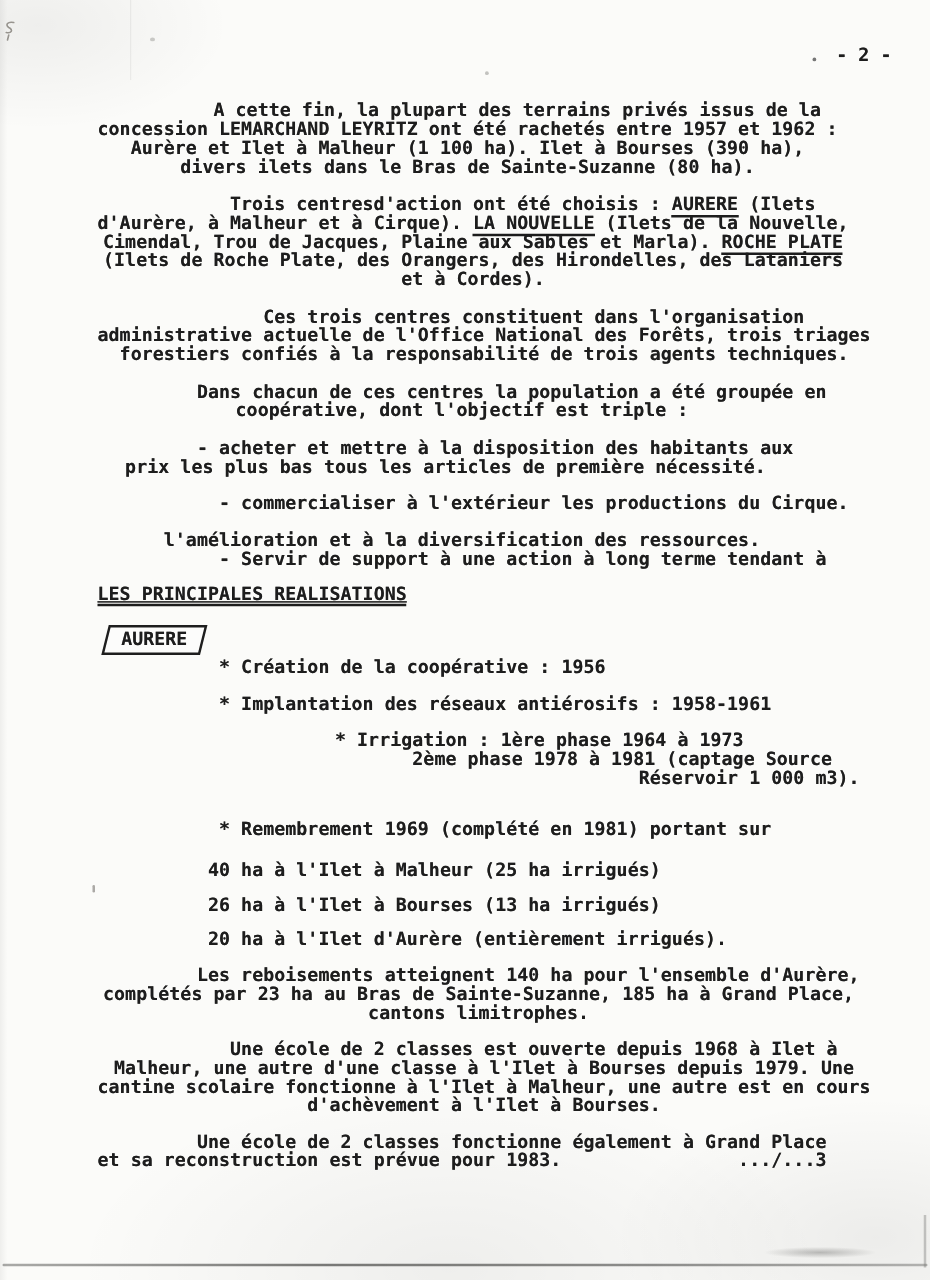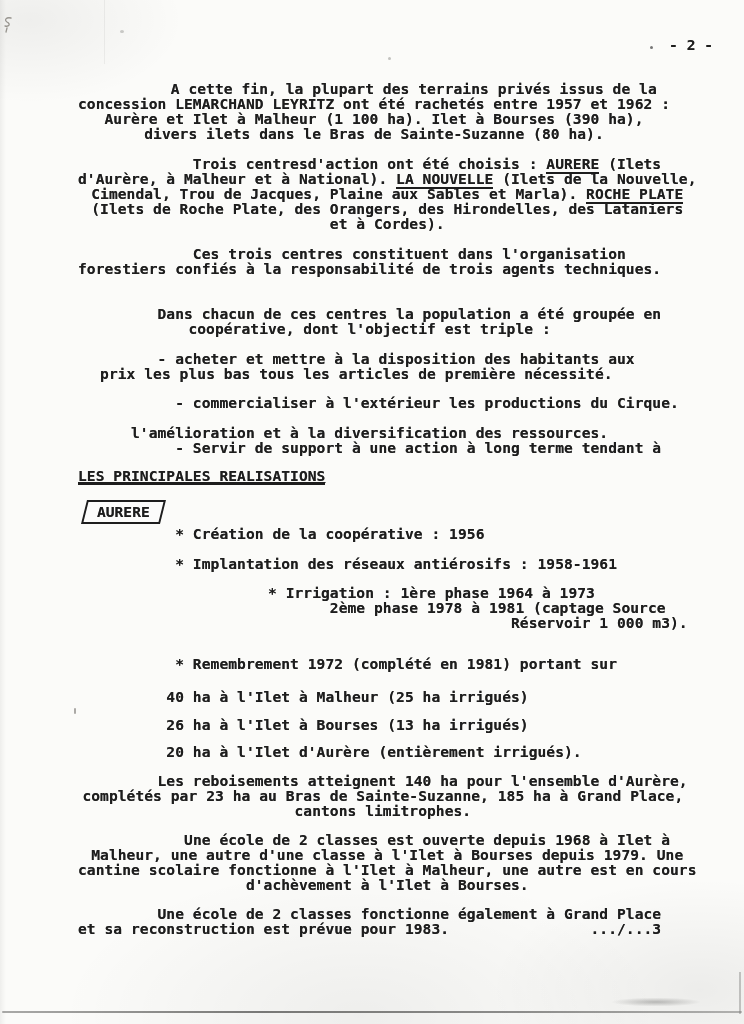--- a/index.html
+++ b/index.html
@@ -62,28 +62,29 @@
 
     <div class="blk" style="top:81px">
       <div class="line">         A cette fin, la plupart des terrains privés issus de la</div>
       <div class="line">concession LEMARCHAND LEYRITZ ont été rachetés entre 1957 et 1962 :</div>
       <div class="line">Aurère et Ilet à Malheur (1 100 ha). Ilet à Bourses (390 ha),</div>
       <div class="line">divers ilets dans le Bras de Sainte-Suzanne (80 ha).</div>
     </div>
 
     <div class="blk" style="top:156px">
       <div class="line"><span>         Trois centresd'action ont été choisis : </span><span class="u">AURERE</span><span> (Ilets</span></div>
-      <div class="line"><span>d'Aurère, à Malheur et à National). </span><span class="u">LA NOUVELLE</span><span> (Ilets de la Nouvelle,</span></div>
+      <div class="line"><span>d'Aurère, à Malheur et à Cirque). </span><span class="u">LA NOUVELLE</span><span> (Ilets de la Nouvelle,</span></div>
       <div class="line"><span>Cimendal, Trou de Jacques, Plaine aux Sables et Marla). </span><span class="u">ROCHE PLATE</span><span></span></div>
       <div class="line">(Ilets de Roche Plate, des Orangers, des Hirondelles, des Lataniers</div>
       <div class="line">et à Cordes).</div>
     </div>
 
     <div class="blk" style="top:246px">
       <div class="line">         Ces trois centres constituent dans l'organisation</div>
+      <div class="line">administrative actuelle de l'Office National des Forêts, trois triages</div>
       <div class="line">forestiers confiés à la responsabilité de trois agents techniques.</div>
     </div>
 
     <div class="blk" style="top:306px">
       <div class="line">         Dans chacun de ces centres la population a été groupée en</div>
       <div class="line">coopérative, dont l'objectif est triple :</div>
     </div>
 
     <div class="blk" style="top:351px">
       <div class="line">         - acheter et mettre à la disposition des habitants aux</div>
@@ -111,21 +112,21 @@
       <div class="line">           * Implantation des réseaux antiérosifs : 1958-1961</div>
     </div>
 
     <div class="blk" style="top:585px">
       <div class="line">           * Irrigation : 1ère phase 1964 à 1973</div>
       <div class="line">                          2ème phase 1978 à 1981 (captage Source</div>
       <div class="line">                                                 Réservoir 1 000 m3).</div>
     </div>
 
     <div class="blk" style="top:656px">
-      <div class="line">           * Remembrement 1972 (complété en 1981) portant sur</div>
+      <div class="line">           * Remembrement 1969 (complété en 1981) portant sur</div>
     </div>
 
     <div class="blk" style="top:689px">
       <div class="line">          40 ha à l'Ilet à Malheur (25 ha irrigués)</div>
     </div>
     <div class="blk" style="top:717px">
       <div class="line">          26 ha à l'Ilet à Bourses (13 ha irrigués)</div>
     </div>
     <div class="blk" style="top:744px">
       <div class="line">          20 ha à l'Ilet d'Aurère (entièrement irrigués).</div>

